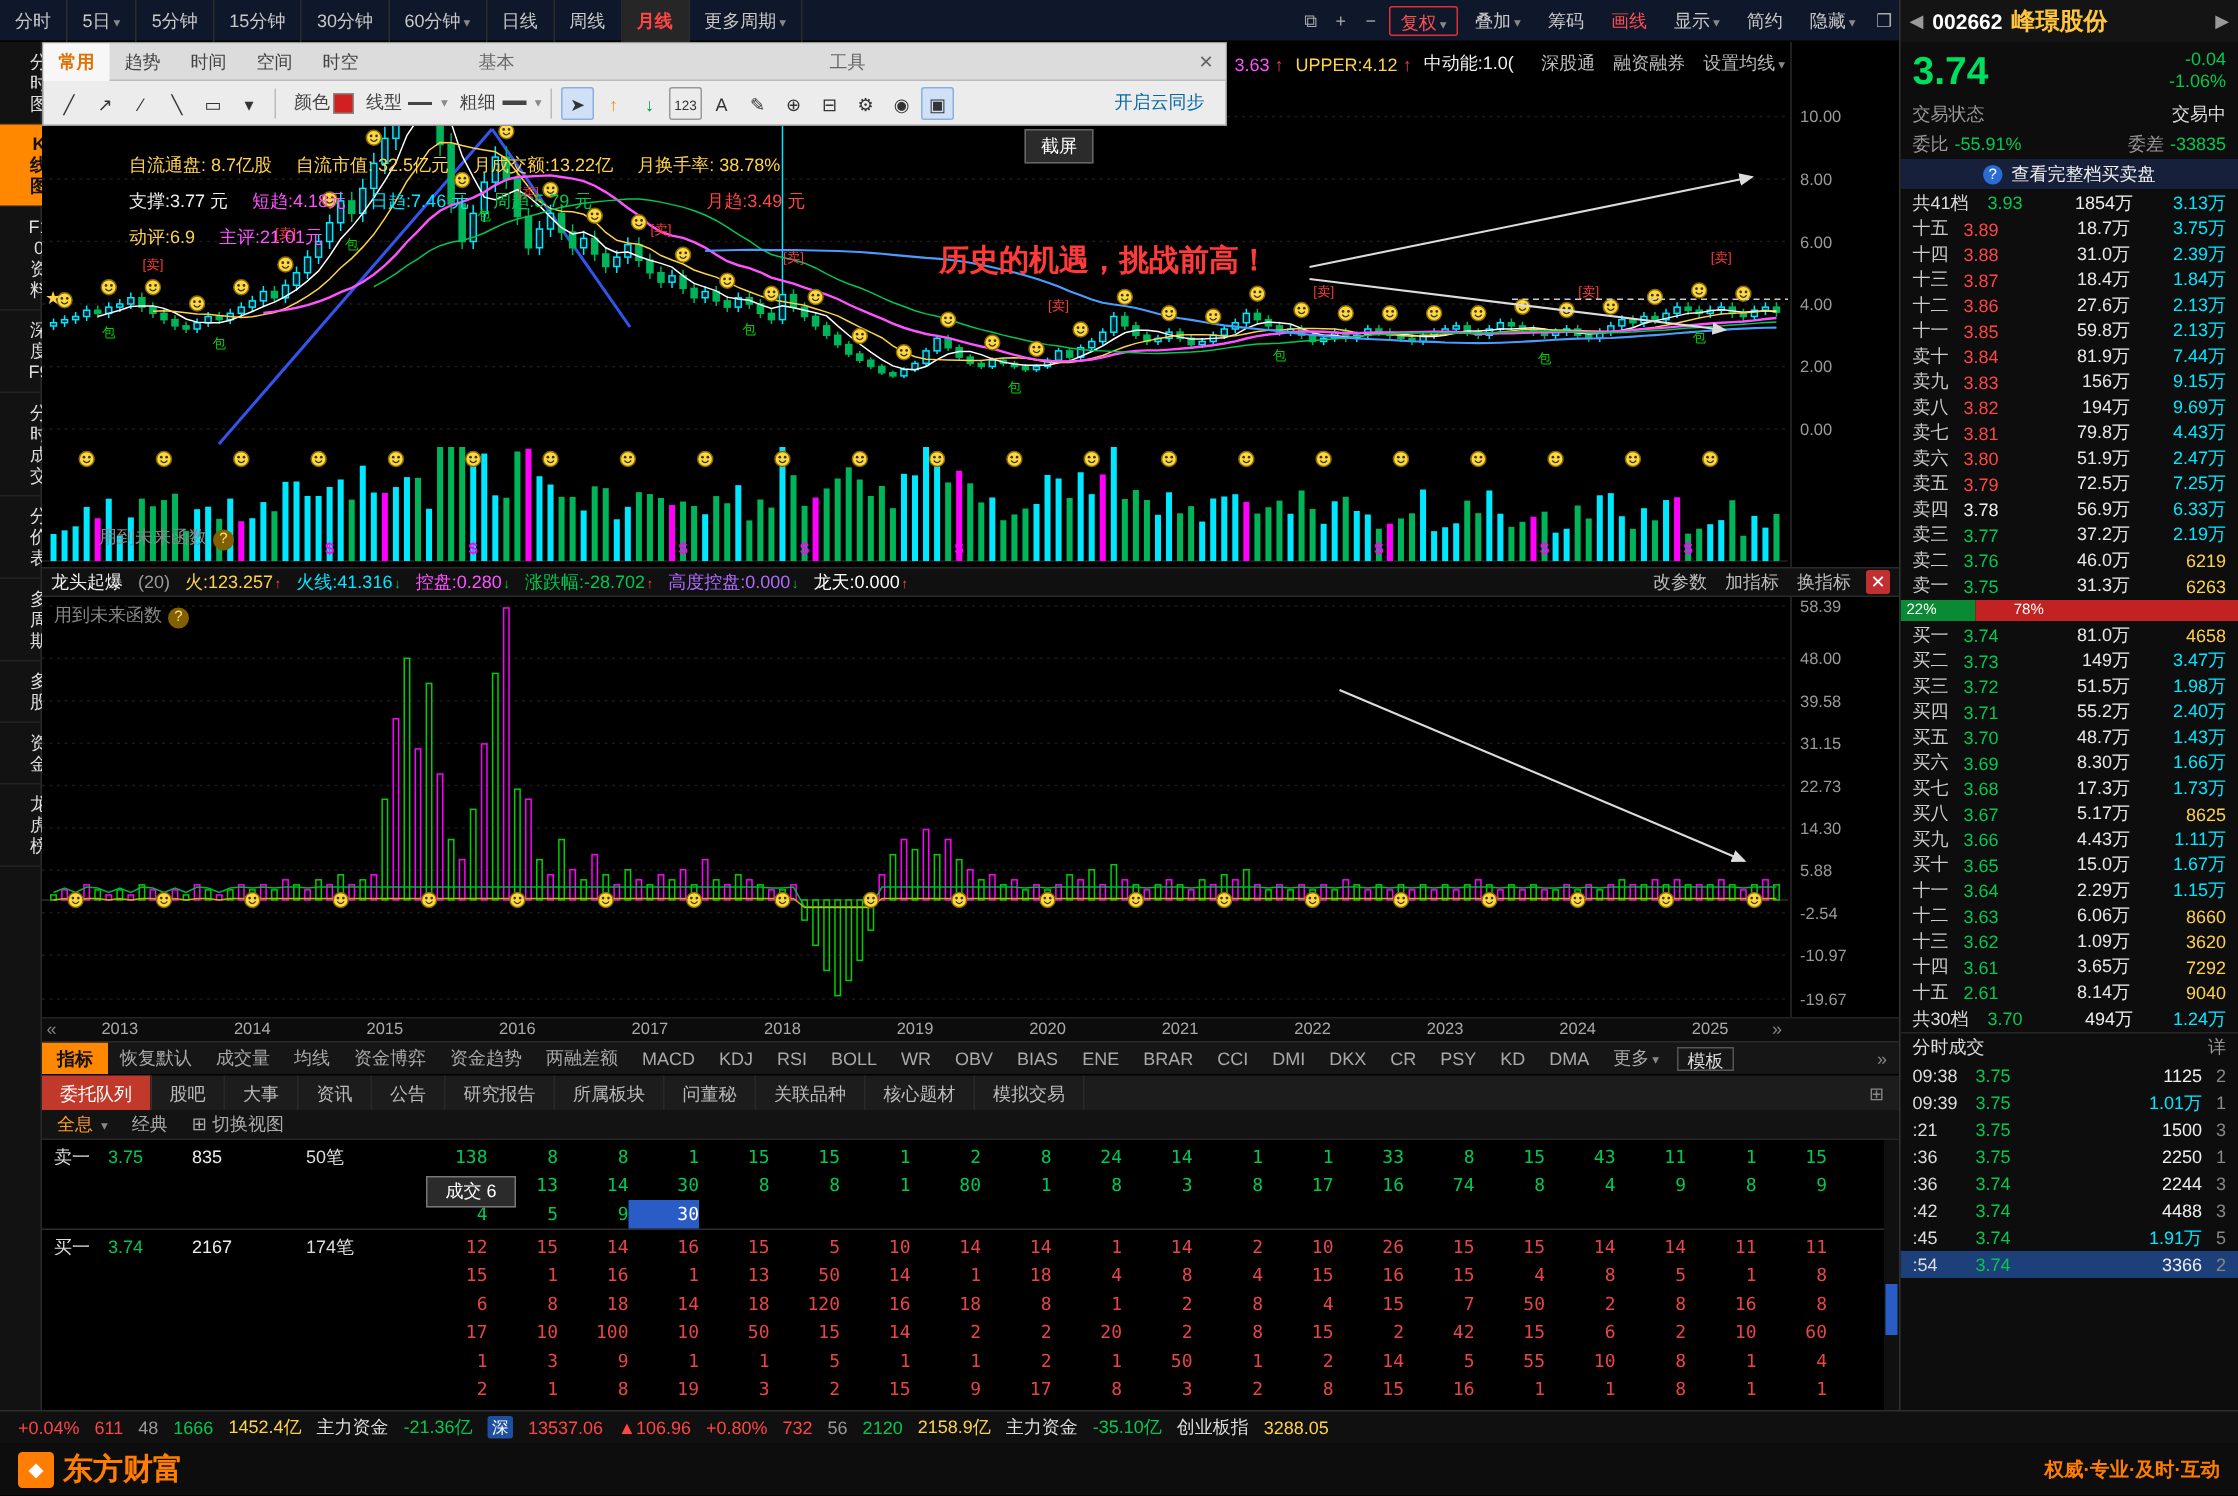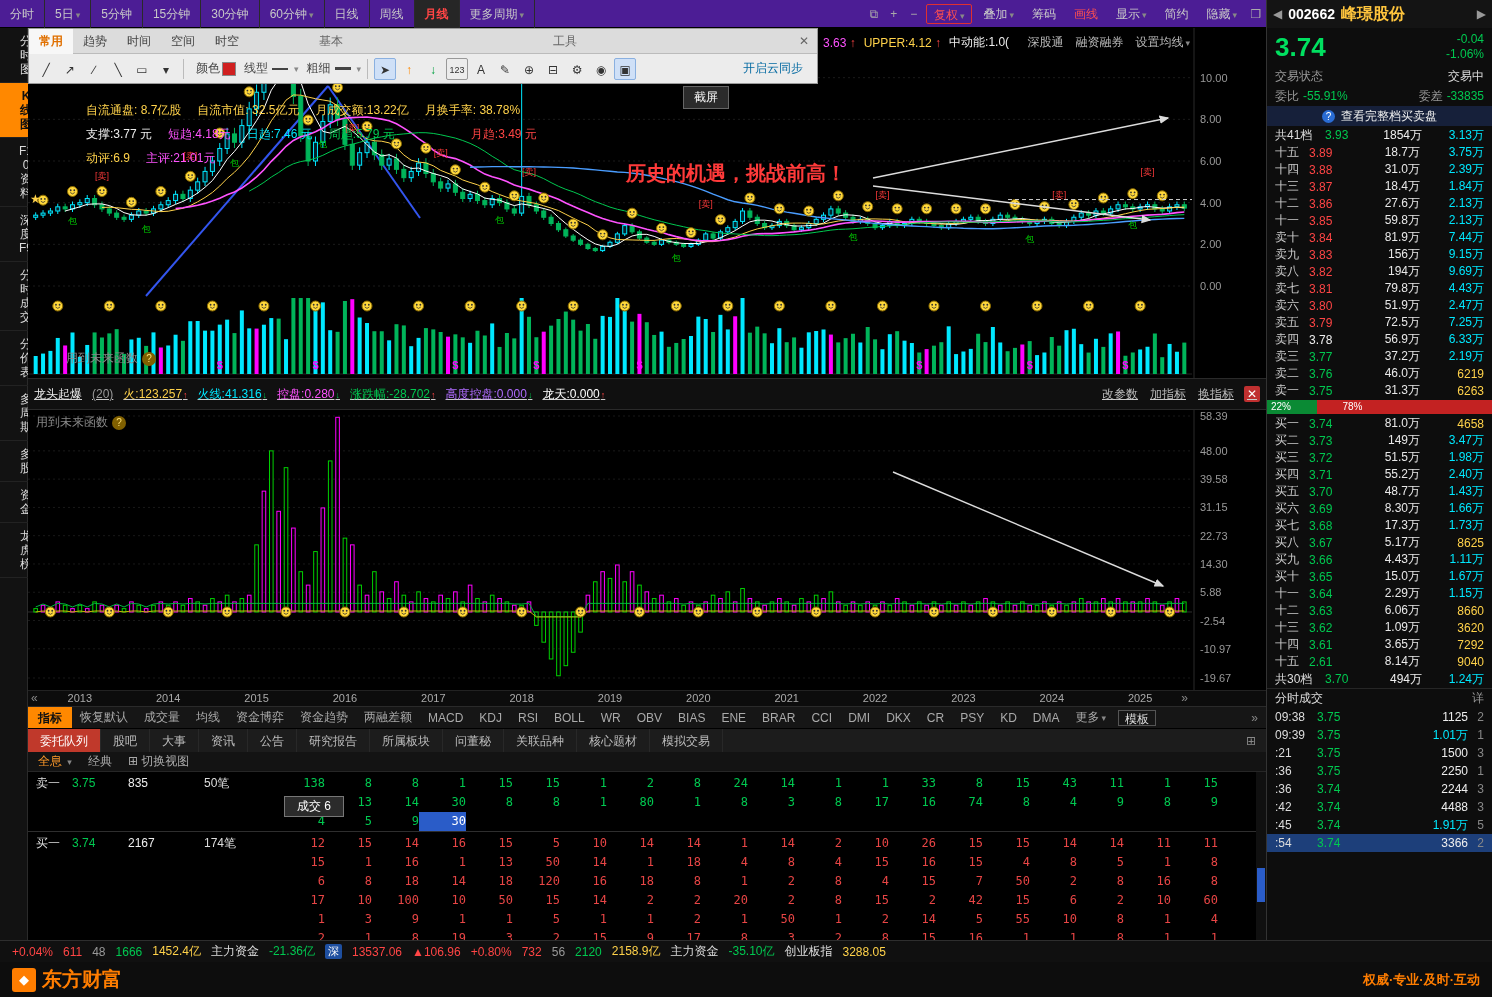--- a/index.html
+++ b/index.html
@@ -1,20 +1,20 @@
 <!DOCTYPE html>
 <html><head>
 <meta charset="utf-8">
 <style>
   *{box-sizing:border-box;margin:0;padding:0;}
   body{width:1492px;height:997px;background:#000;font-family:"Liberation Sans","DejaVu Sans",sans-serif;color:#ccc;font-size:12px;overflow:hidden;}
   #app{width:1492px;height:997px;display:flex;flex-direction:column;}
   
   #top-row{height:28px;display:flex;flex:none;}
-  #top-toolbar{flex:1;background:#4c1d95;display:flex;align-items:center;border-bottom:1px solid #000;}
+  #top-toolbar{flex:1;background:#0f172a;display:flex;align-items:center;border-bottom:1px solid #000;}
   .pbtn{padding:0 10px;height:28px;line-height:28px;color:#c8c8c8;border-right:1px solid #2a2a2a;cursor:pointer;white-space:nowrap;}
   .pbtn.active{color:#ff4545;background:#262626;font-weight:bold;}
   .crt{font-size:9px;color:#888;margin-left:2px;}
   #tt-right{display:flex;align-items:center;margin-left:auto;}
   .winbtn{width:20px;text-align:center;color:#aaa;cursor:pointer;}
   .tbtn{padding:0 7px;color:#c8c8c8;height:20px;line-height:20px;margin:0 2px;cursor:pointer;white-space:nowrap;}
   .tbtn.red-box{border:1px solid #e03030;color:#ff5050;border-radius:2px;}
   .tbtn.red-text{color:#ff5050;}
   #rp-top{width:226px;background:#141414;border-left:1px solid #333;display:flex;align-items:center;}
   .rp-arrow{color:#999;padding:0 6px;cursor:pointer;}
@@ -51,21 +51,21 @@
   .ci-row{margin-bottom:7px;white-space:nowrap;}
   .ci-row span{margin-right:16px;}
   .yel{color:#ffd24a}.wht{color:#eee}.mag{color:#ff53ff}.cyn{color:#00e8ff}.grn{color:#00c850}.red{color:#ff4545}
   #overlay-right{position:absolute;left:795px;right:76px;top:6px;z-index:3;display:flex;gap:8px;align-items:center;white-space:nowrap;}
   #or-btns{margin-left:auto;display:flex;gap:12px;color:#bbb;align-items:flex-end;}
   #or-btns span{cursor:pointer;}
   #main-annot{position:absolute;left:598px;top:132px;color:#ff3a3a;font-size:20px;font-weight:bold;z-index:3;}
   #future1{position:absolute;left:38px;top:322px;color:#888;z-index:3;}
   .qmark{display:inline-block;width:14px;height:14px;line-height:14px;text-align:center;background:#806000;color:#ffe070;border-radius:50%;font-size:10px;margin-left:4px;}
   
-  #ind-header{height:32px;background:#101010;border-top:1px solid #2a2a2a;border-bottom:1px solid #2a2a2a;display:flex;align-items:center;padding:0 6px;gap:10px;flex:none;white-space:nowrap;text-decoration:underline;}
+  #ind-header{height:20px;background:#101010;border-top:1px solid #2a2a2a;border-bottom:1px solid #2a2a2a;display:flex;align-items:center;padding:0 6px;gap:10px;flex:none;white-space:nowrap;}
   #ind-name{color:#eee;}
   #ind-param{color:#999;}
   .dir{font-size:9px;margin-left:1px;}
   #ind-hbtns{margin-left:auto;display:flex;gap:12px;color:#bbb;align-items:center;}
   #ind-hbtns span{cursor:pointer;}
   .ind-close{width:16px;height:16px;background:#c03030;color:#fff;text-align:center;line-height:16px;border-radius:2px;}
   #ind-wrap{position:relative;height:280px;flex:none;}
   #ind-annot{position:absolute;left:505px;top:28px;color:#ff3a3a;font-size:19px;font-weight:bold;z-index:3;line-height:1.4;}
   #future2{position:absolute;left:8px;top:4px;color:#888;z-index:3;}
   

